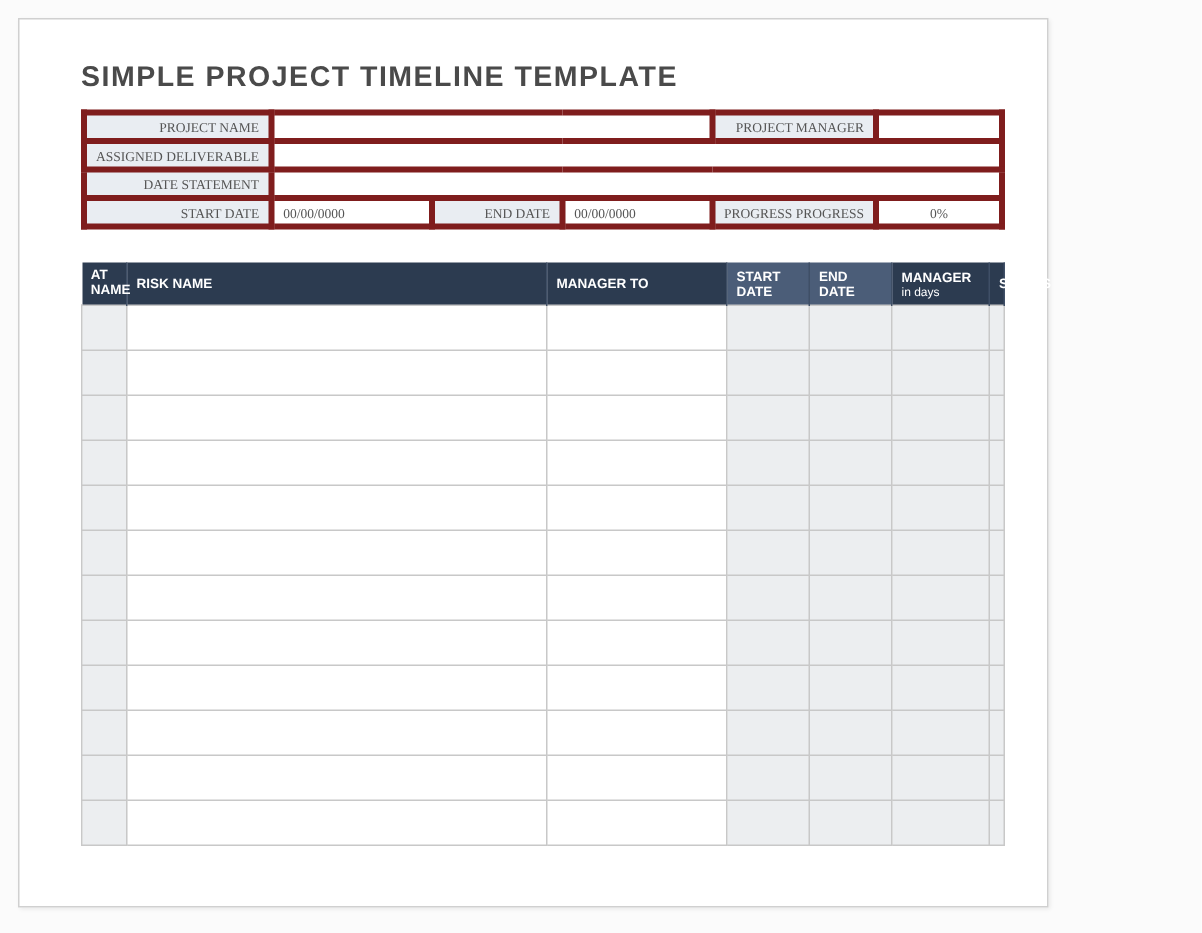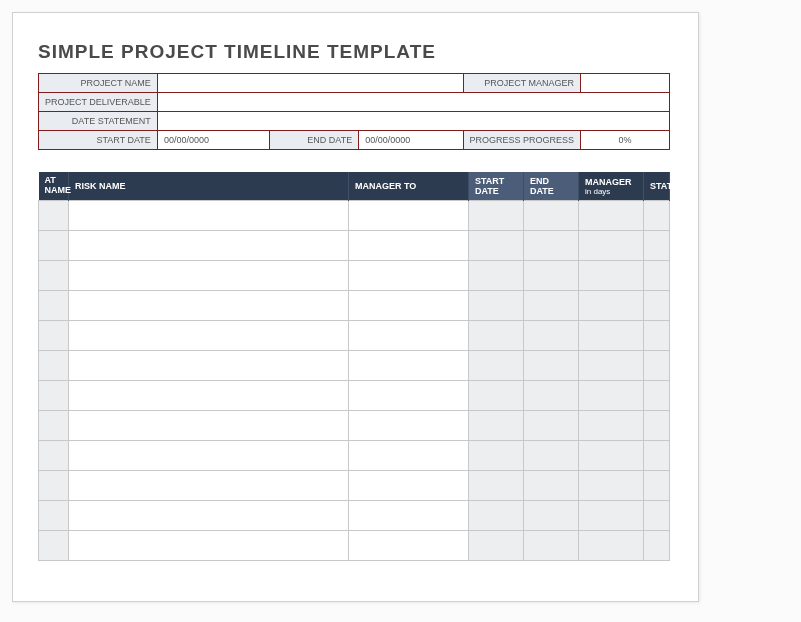--- a/index.html
+++ b/index.html
@@ -9,40 +9,41 @@
     background: #fbfbfb;
     font-family: Arial, Helvetica, sans-serif;
     font-size: 10px;
     color: #333;
   }
   .page {
     width: 687px;
     background: #fff;
     border: 1px solid #d0d0d0;
     box-shadow: 1px 1px 3px rgba(0,0,0,0.08);
-    padding: 28px 28px 40px 25px;
+    padding: 28px 28px 40px 41px;
   }
   .title {
     font-size: 19px;
     font-weight: bold;
     letter-spacing: 1px;
     color: #4a4a4a;
     margin: 0 0 10px 0;
     font-family: "Century Gothic", Arial, sans-serif;
   }
   .info-table {
     width: 100%;
     border-collapse: collapse;
     margin-bottom: 22px;
   }
   .info-table td {
-    border: 1px solid #7f1d1d;
+    border: 4px solid #7f1d1d;
     height: 19px;
     padding: 0 6px;
     vertical-align: middle;
+    font-family: Liberation Serif, serif;
   }
   .info-label {
     background: #e9edf2;
     text-align: right;
     font-size: 9px;
     color: #555;
     white-space: nowrap;
   }
   .info-value {
     background: #fff;
@@ -99,21 +100,21 @@
 
   <table class="info-table">
     <tbody>
         <tr>
       <td class="info-label" style="width:110px">PROJECT NAME</td>
       <td class="info-value" colspan="3"></td>
       <td class="info-label" style="width:100px">PROJECT MANAGER</td>
       <td class="info-value" style="width:110px"></td>
     </tr>
     <tr>
-      <td class="info-label">PROJECT DELIVERABLE</td>
+      <td class="info-label">ASSIGNED DELIVERABLE</td>
       <td class="info-value" colspan="5"></td>
     </tr>
     <tr>
       <td class="info-label">DATE STATEMENT</td>
       <td class="info-value" colspan="5"></td>
     </tr>
     <tr>
       <td class="info-label">START DATE</td>
       <td class="info-value" style="width:130px">00/00/0000</td>
       <td class="info-label" style="width:100px">END DATE</td>

